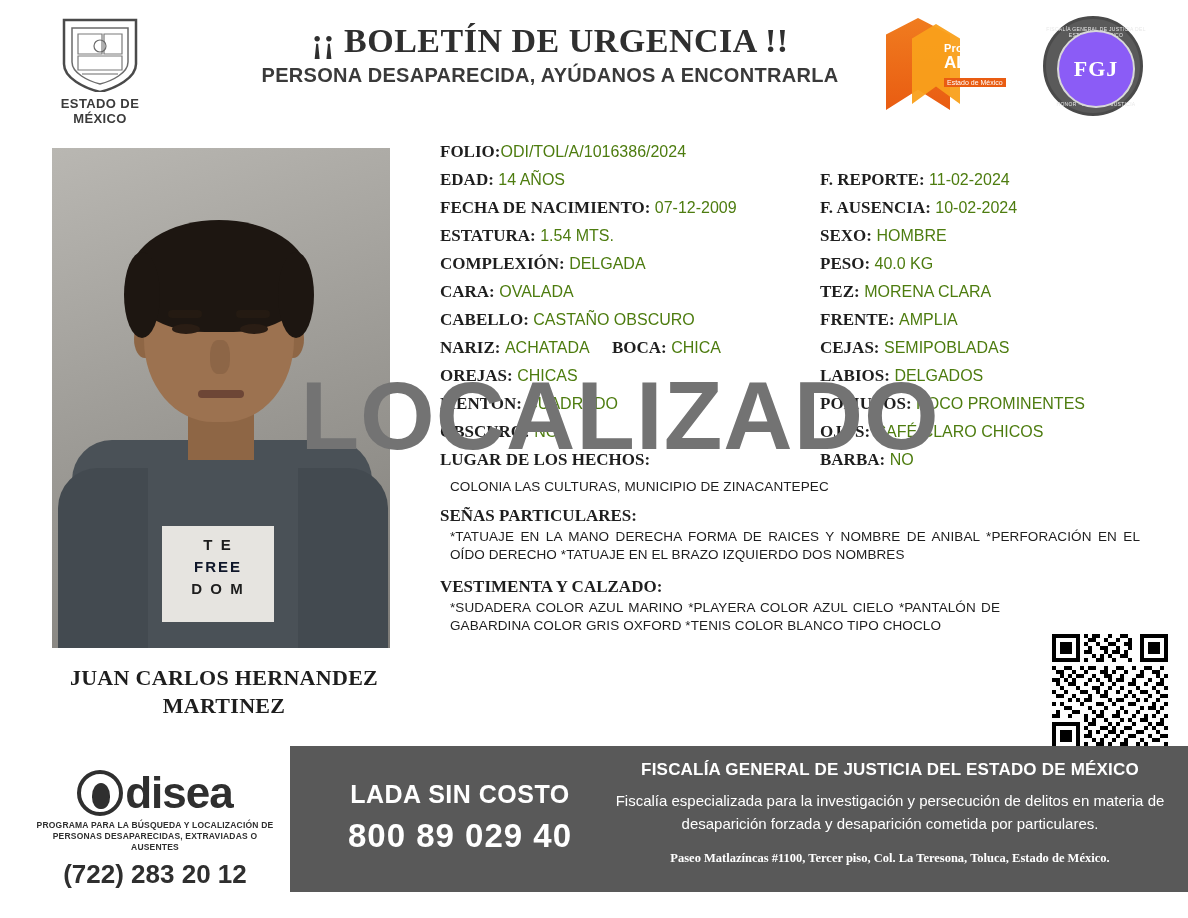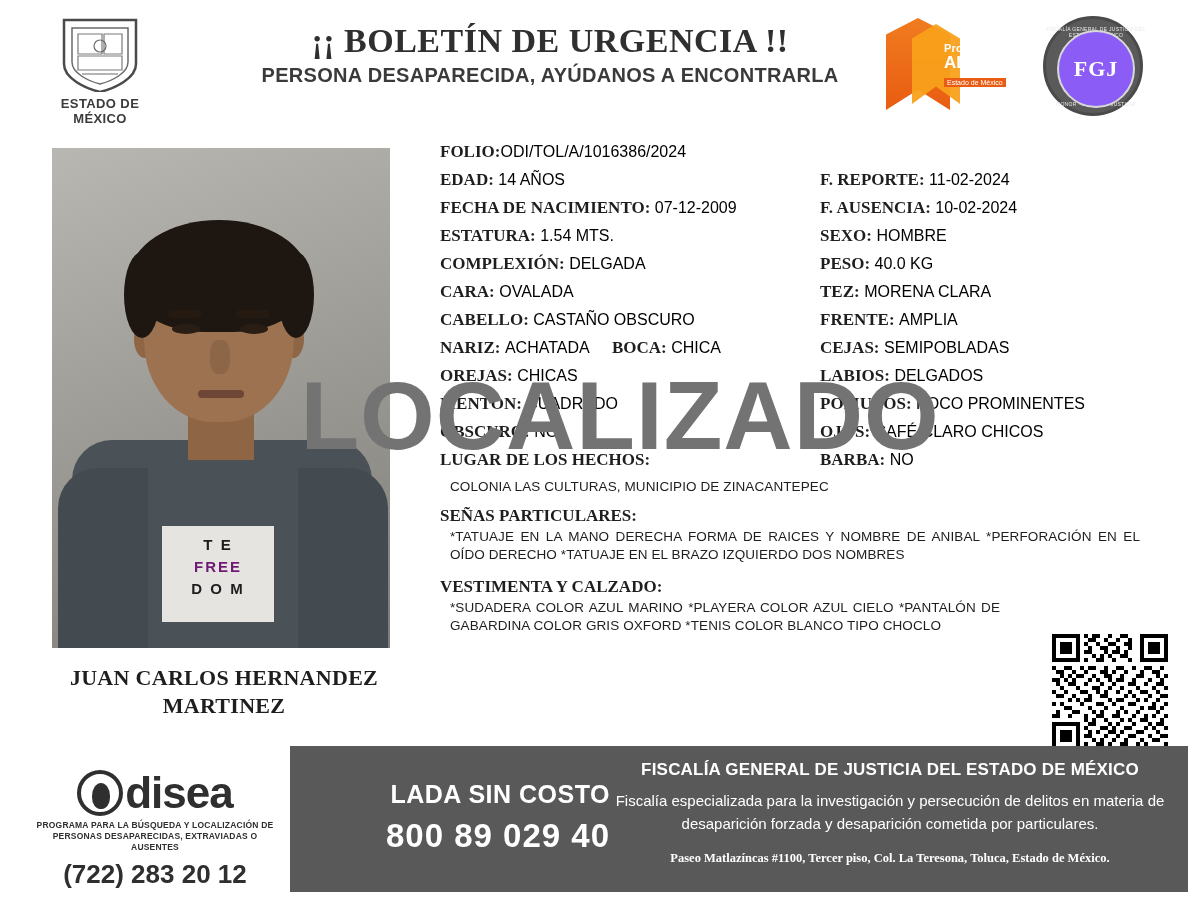--- a/index.html
+++ b/index.html
@@ -121,38 +121,38 @@
   }
   .ph-shoulder-l { position:absolute; left:6px; top:320px; width:90px; height:182px; background:#434a50; border-radius:40px 0 0 0;}
   .ph-shoulder-r { position:absolute; left:246px; top:320px; width:90px; height:182px; background:#434a50; border-radius:0 40px 0 0;}
   .ph-print {
     position: absolute; left: 110px; top: 378px; width: 112px; height: 96px;
     background: #e6e4e0; color: #1d1d1d;
     font-family: Liberation Sans, sans-serif; font-weight: bold;
     font-size: 15px; line-height: 1.45; text-align: center; padding-top: 8px;
     letter-spacing: 2px;
   }
-  .ph-print .r2 { color: #701a75; }
+  .ph-print .r2 { color: #0f172a; }
   .name {
     position: absolute; left: 24px; top: 664px; width: 400px; text-align: center;
     font-family: "Liberation Serif", serif; font-weight: bold;
     font-size: 22px; color: #1e1e1e; line-height: 1.25; letter-spacing: .3px;
   }
 
   
   .data { position: absolute; left: 440px; top: 142px; width: 720px; }
   .row { display: flex; width: 100%; margin-bottom: 8px; align-items: baseline; }
   .col-l { width: 380px; }
   .col-r { width: 340px; }
   .lbl {
     font-weight: bold; font-size: 17px; color: #1e1e1e;
     font-family: "Liberation Serif", serif;
   }
   .val {
-    font-size: 16px; color: #000000; font-family: "Liberation Sans", sans-serif;
+    font-size: 16px; color: #4d7c0f; font-family: "Liberation Sans", sans-serif;
   }
   .line-single { margin-bottom: 8px; }
   .subtext {
     font-size: 13.5px; color: #1e1e1e; padding-left: 10px; line-height: 1.35;
     letter-spacing: .1px;
   }
   .subtext-j { text-align: justify; width: 700px; }
   .blk-title { margin-bottom: 2px; }
 
   
@@ -193,21 +193,21 @@
     font-weight: bold; letter-spacing: .2px;
   }
   .odisea-phone {
     font-size: 26px; font-weight: bold; color: #2f2f2f; margin-top: 6px;
     font-family: "Liberation Sans", sans-serif;
   }
   .foot-bar {
     position: absolute; left: 290px; top: 0; width: 898px; height: 146px;
     background: #595959; color: #ffffff;
   }
-  .lada { position: absolute; left: 20px; top: 34px; width: 300px; text-align: right; }
+  .lada { position: absolute; left: 20px; top: 34px; width: 300px; text-align: center; }
   .lada-t { font-size: 25px; font-weight: bold; letter-spacing: .5px; }
   .lada-n { font-size: 33px; font-weight: bold; margin-top: 8px; letter-spacing: 1px; }
   .fg-right { position: absolute; left: 320px; top: 14px; width: 560px; text-align: center; }
   .fg-t { font-size: 17px; font-weight: bold; letter-spacing: .2px; }
   .fg-p { font-size: 15px; margin-top: 10px; line-height: 1.5; }
   .fg-a { font-size: 12.5px; font-weight: bold; margin-top: 14px; line-height: 1.45;
           font-family: "Liberation Serif", serif; }
 </style>
 </head>
 <body>

